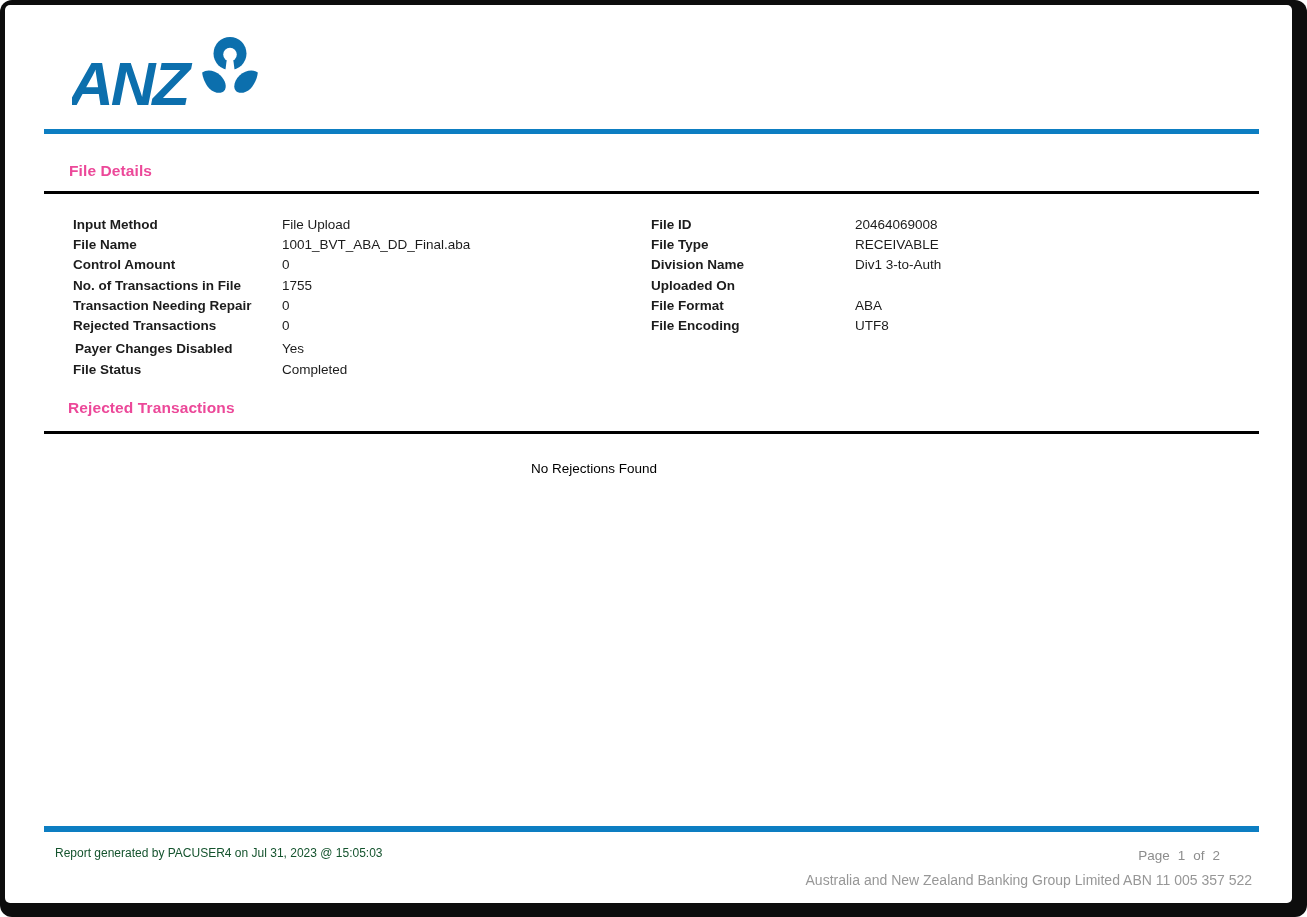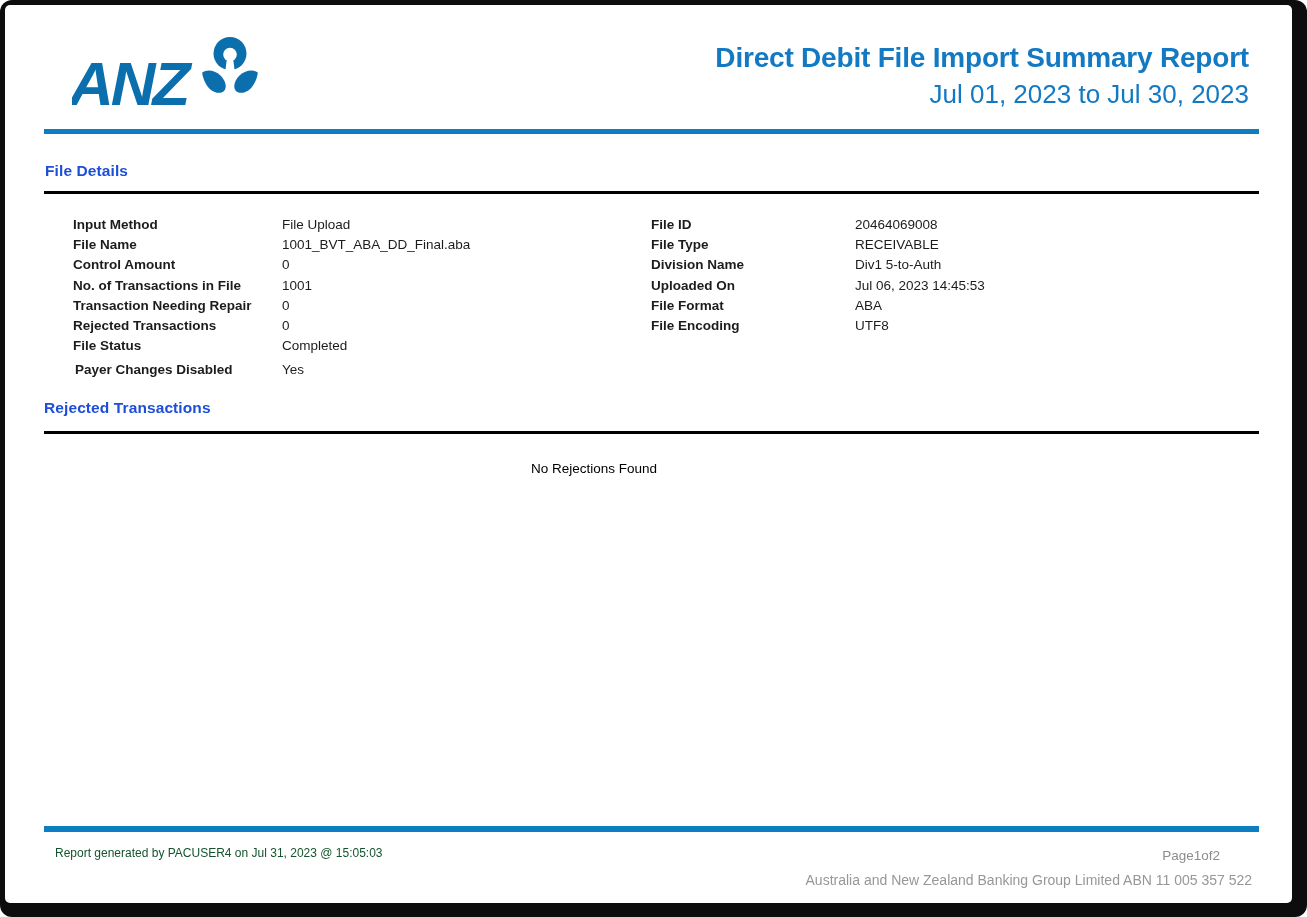--- a/index.html
+++ b/index.html
@@ -12,21 +12,21 @@
   .overlay { position:absolute; inset:0; color:#1c1c1c; }
 
   
   .logo { position:absolute; left:72px; top:36px; }
   .title-block { position:absolute; top:42px; right:58px; text-align:right; }
   .report-title { font-size:28px; font-weight:bold; color:#1379c2; letter-spacing:-0.2px; }
   .report-dates { font-size:26px; color:#1379c2; margin-top:5px; }
   .rule-blue-top { position:absolute; left:44px; top:129px; width:1215px; height:5px; background:#0d7ec2; }
 
   
-  .section-heading { position:absolute; font-size:15.5px; font-weight:bold; color:#1d4ed8; letter-spacing:0.1px; }
+  .section-heading { position:absolute; font-size:15.5px; font-weight:bold; color:#ec4899; letter-spacing:0.1px;margin-left:24px; }
   .h-file-details { left:45px; top:162px; }
   .h-rejected { left:44px; top:399px; }
   .rule-black { position:absolute; left:44px; width:1215px; height:3px; background:#000; }
   .r-fd { top:191px; }
   .r-rt { top:431px; }
 
   
   .details { position:absolute; left:44px; top:214px; width:1215px; display:flex; font-size:13.5px; }
   .col-left { width:607px; }
   .col-right { flex:1; }
@@ -37,21 +37,21 @@
   .drow .val { flex:1; }
   .drow.indented { margin-top:3px; }
   .drow.indented .lbl { padding-left:31px; }
   .serif { font-family:"Liberation Serif", serif; font-size:14.5px; }
 
   .empty-message { position:absolute; left:44px; top:461px; width:1100px; text-align:center; font-size:13.5px; color:#000000; }
 
   
   .rule-blue-bottom { position:absolute; left:44px; top:826px; width:1215px; height:6px; background:#0d7ec2; }
   .generated { position:absolute; left:55px; top:846px; font-size:12px; color:#14532d; }
-  .page-indicator { position:absolute; top:848px; right:87px; font-size:13.5px; color:#8d8d8d; display:inline-flex; gap:0; }
+  .page-indicator { position:absolute; top:848px; right:87px; font-size:13.5px; color:#8d8d8d; display:inline-flex; gap:8px; }
   .abn { position:absolute; top:872px; right:55px; font-size:14px; color:#979797; }
 </style>
 </head>
 <body>
 
 <div class="frame">
   <div class="frame-bg"></div>
   <div class="paper"></div>
 
   <div class="overlay">
@@ -60,24 +60,20 @@
       <text x="-3" y="69" font-family="Liberation Sans, sans-serif" font-size="62" font-weight="bold" font-style="italic" letter-spacing="-3" fill="#0c6fad">ANZ</text>
       <g transform="translate(129,0)">
         <circle cx="29" cy="17.5" r="16.5" fill="#0c6fad"></circle>
         <circle cx="29" cy="18.5" r="6.8" fill="#ffffff"></circle>
         <path d="M26,22 L24.2,35.5 L33.8,35.5 L32,22 Z" fill="#ffffff"></path>
         <path d="M1.2,36.5 C6,33 13.5,34 19.5,39.5 C24.5,44.3 26.3,51 23.2,54.8 C20.4,58.2 13.3,57.4 8.3,52.4 C4,48 1.5,41 1.2,36.5 Z" fill="#0c6fad"></path>
         <path d="M56.8,36.5 C52,33 44.5,34 38.5,39.5 C33.5,44.3 31.7,51 34.8,54.8 C37.6,58.2 44.7,57.4 49.7,52.4 C54,48 56.5,41 56.8,36.5 Z" fill="#0c6fad"></path>
       </g>
     </svg>
 
-    <div class="title-block">
-      <div class="report-title">Direct Debit File Import Summary Report</div>
-      <div class="report-dates">Jul 01, 2023 to Jul 30, 2023</div>
-    </div>
 
     <div class="rule-blue-top"></div>
 
     <div class="section-heading h-file-details">File Details</div>
     <div class="rule-black r-fd"></div>
 
     <div class="details">
       <div class="col-left">
         <div class="drow">
           <span class="lbl">Input Method</span>
@@ -86,56 +82,55 @@
         <div class="drow">
           <span class="lbl">File Name</span>
           <span class="val">1001_BVT_ABA_DD_Final.aba</span>
         </div>
         <div class="drow">
           <span class="lbl">Control Amount</span>
           <span class="val">0</span>
         </div>
         <div class="drow">
           <span class="lbl">No. of Transactions in File</span>
-          <span class="val">1001</span>
+          <span class="val">1755</span>
         </div>
         <div class="drow">
           <span class="lbl">Transaction Needing Repair</span>
           <span class="val">0</span>
         </div>
         <div class="drow">
           <span class="lbl">Rejected Transactions</span>
           <span class="val">0</span>
         </div>
+        <div class="drow indented">
+          <span class="lbl">Payer Changes Disabled</span>
+          <span class="val">Yes</span>
+        </div>
         <div class="drow">
           <span class="lbl">File Status</span>
           <span class="val">Completed</span>
-        </div>
-        <div class="drow indented">
-          <span class="lbl">Payer Changes Disabled</span>
-          <span class="val">Yes</span>
         </div>
       </div>
 
       <div class="col-right">
         <div class="drow">
           <span class="lbl">File ID</span>
           <span class="val">20464069008</span>
         </div>
         <div class="drow">
           <span class="lbl">File Type</span>
           <span class="val">RECEIVABLE</span>
         </div>
         <div class="drow">
           <span class="lbl">Division Name</span>
-          <span class="val">Div1 5-to-Auth</span>
+          <span class="val">Div1 3-to-Auth</span>
         </div>
         <div class="drow">
           <span class="lbl">Uploaded On</span>
-          <span class="val">Jul 06, 2023 14:45:53</span>
         </div>
         <div class="drow">
           <span class="lbl">File Format</span>
           <span class="val">ABA</span>
         </div>
         <div class="drow">
           <span class="lbl">File Encoding</span>
           <span class="val">UTF8</span>
         </div>
       </div>

